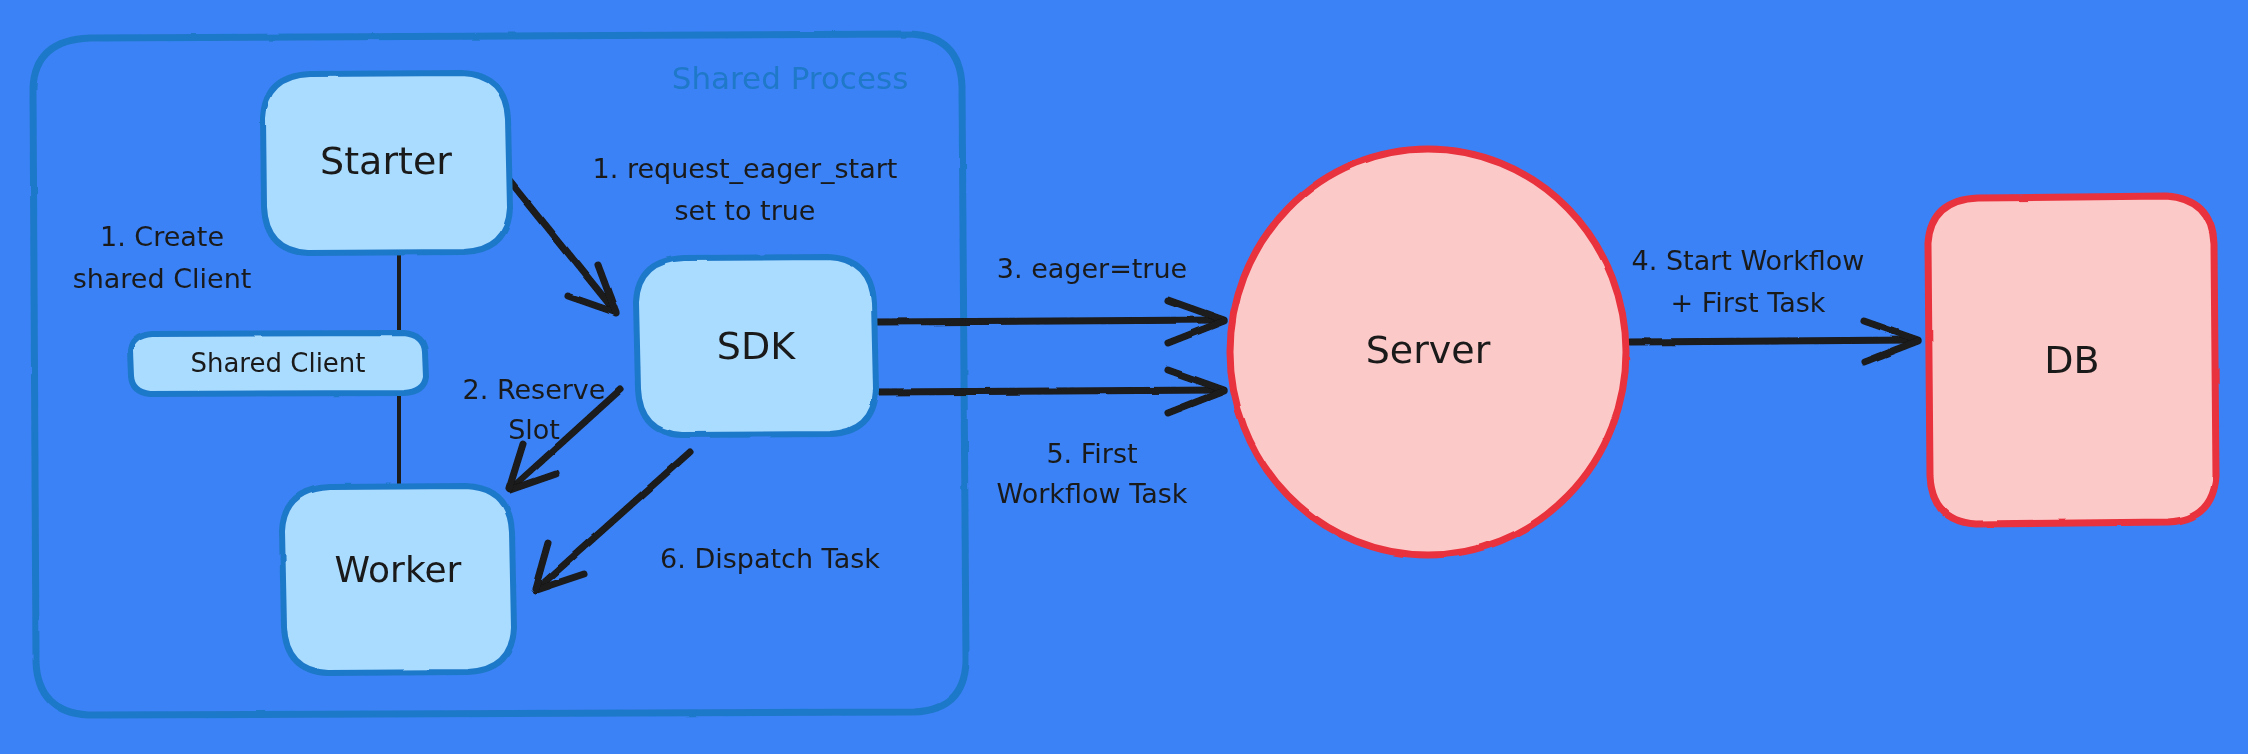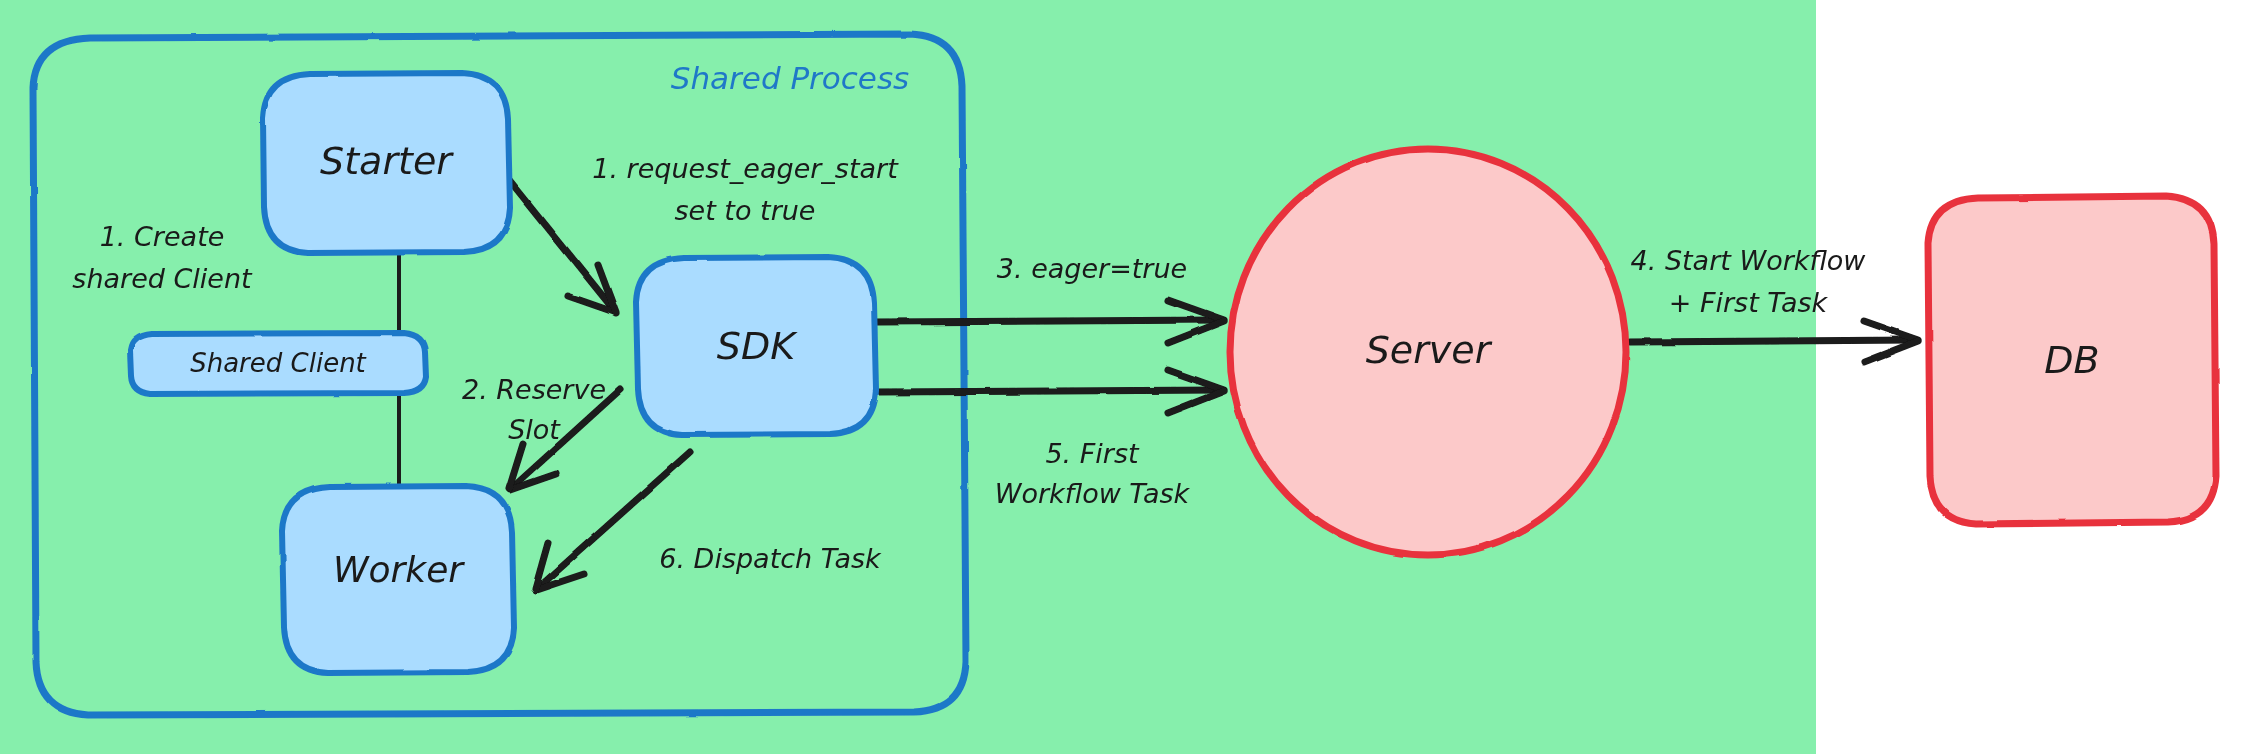--- a/index.html
+++ b/index.html
@@ -8,24 +8,23 @@
     background: #ffffff;
   }
   body {
     width: 2248px;
     height: 754px;
     font-family: "DejaVu Sans", sans-serif;
     overflow: hidden;
   }
   #diagram-root {
     position: relative;
-    width: 1816px;
+    width: 2248px;
     height: 754px;
-    background: #86efac;
-    font-style: italic;
+    background: #3b82f6;
   }
   svg.canvas {
     position: absolute;
     top: 0;
     left: 0;
     width: 2248px;
     height: 754px;
   }
   .node-label {
     font-family: "DejaVu Sans", sans-serif;

